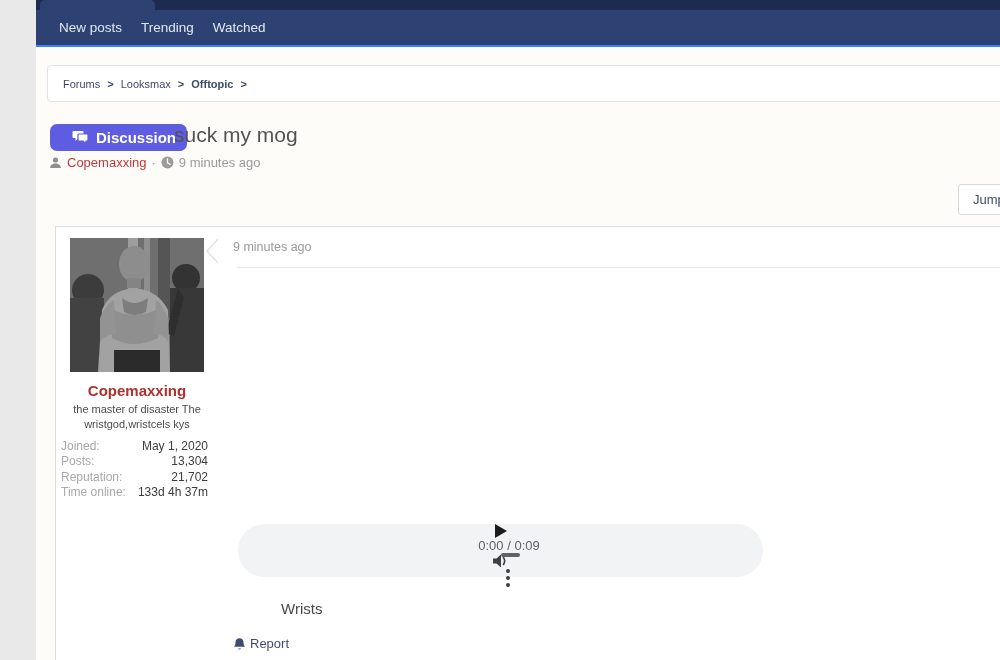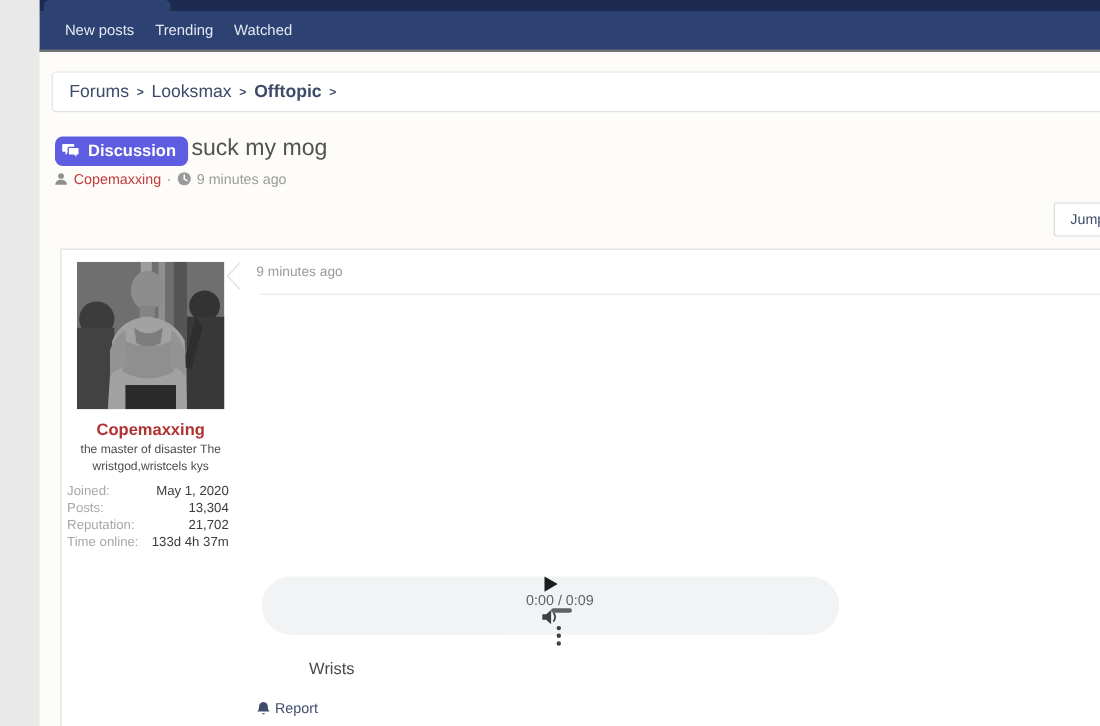--- a/index.html
+++ b/index.html
@@ -5,33 +5,33 @@
   * { margin:0; padding:0; box-sizing:border-box; }
   html,body { width:1000px; height:660px; }
   body { font-family:"Liberation Sans","DejaVu Sans",sans-serif; background:#e9e9e9; }
 
   .viewport { position:relative; width:1000px; height:660px; overflow:hidden; background:#e9e9e9; }
   .page { position:absolute; left:36px; top:0; width:964px; height:660px; background:#fdfcf8; }
 
   
   .topstrip { position:relative; height:10px; background:#1e2b50; }
   .toptab { position:absolute; left:4px; top:0; width:115px; height:10px; background:#2d4272; border-radius:5px 5px 0 0; }
-  .navbar { height:37px; background:#2d4272; border-bottom:2px solid #737373; display:flex; align-items:center; padding-left:21px; gap:15px; }
+  .navbar { height:37px; background:#2d4272; border-bottom:2px solid #3b82f6; display:flex; align-items:center; padding-left:21px; gap:15px; }
   .nav-item { color:#e2e8f2; font-size:13.5px; line-height:37px; padding:0 2px; cursor:pointer; white-space:nowrap; }
 
   
   .breadcrumb-card { position:absolute; left:11px; top:65px; width:970px; height:37px; background:#ffffff;
     border:1px solid #e2e2e6; border-radius:4px; display:flex; align-items:center; padding:0 15px; }
-  .crumb { font-size:16px; color:#3d4a68; cursor:pointer; }
+  .crumb { font-size:11px; color:#3d4a68; cursor:pointer; }
   .crumb.bold { font-weight:700; }
   .crumb-sep { font-size:11px; font-weight:700; color:#3d4a68; margin:0 7px; }
 
   
   .badge { position:absolute; left:14px; top:124px; height:27px; background:#5e5ce0; color:#ffffff;
-    border-radius:7px; display:inline-flex; align-items:center; gap:7px; padding:0 11px 0 6px;
+    border-radius:7px; display:inline-flex; align-items:center; gap:7px; padding:0 11px 0 22px;
     font-weight:700; font-size:15px; cursor:pointer; }
   .thread-title { position:absolute; left:138px; top:123px; font-size:21px; color:#525252; }
   .author-row { position:absolute; left:13px; top:155px; display:flex; align-items:center; gap:5px; font-size:13px; }
   .author-name { color:#bf3a3a; font-weight:400; cursor:pointer; }
   .dim { color:#9b9b9b; }
 
   .jump-btn { position:absolute; left:922px; top:184px; height:31px; width:95px; background:#ffffff;
     border:1px solid #d9d9de; border-radius:3px; font-size:13px; color:#3f4b66;
     display:flex; align-items:center; padding-left:14px; cursor:pointer; }
 

